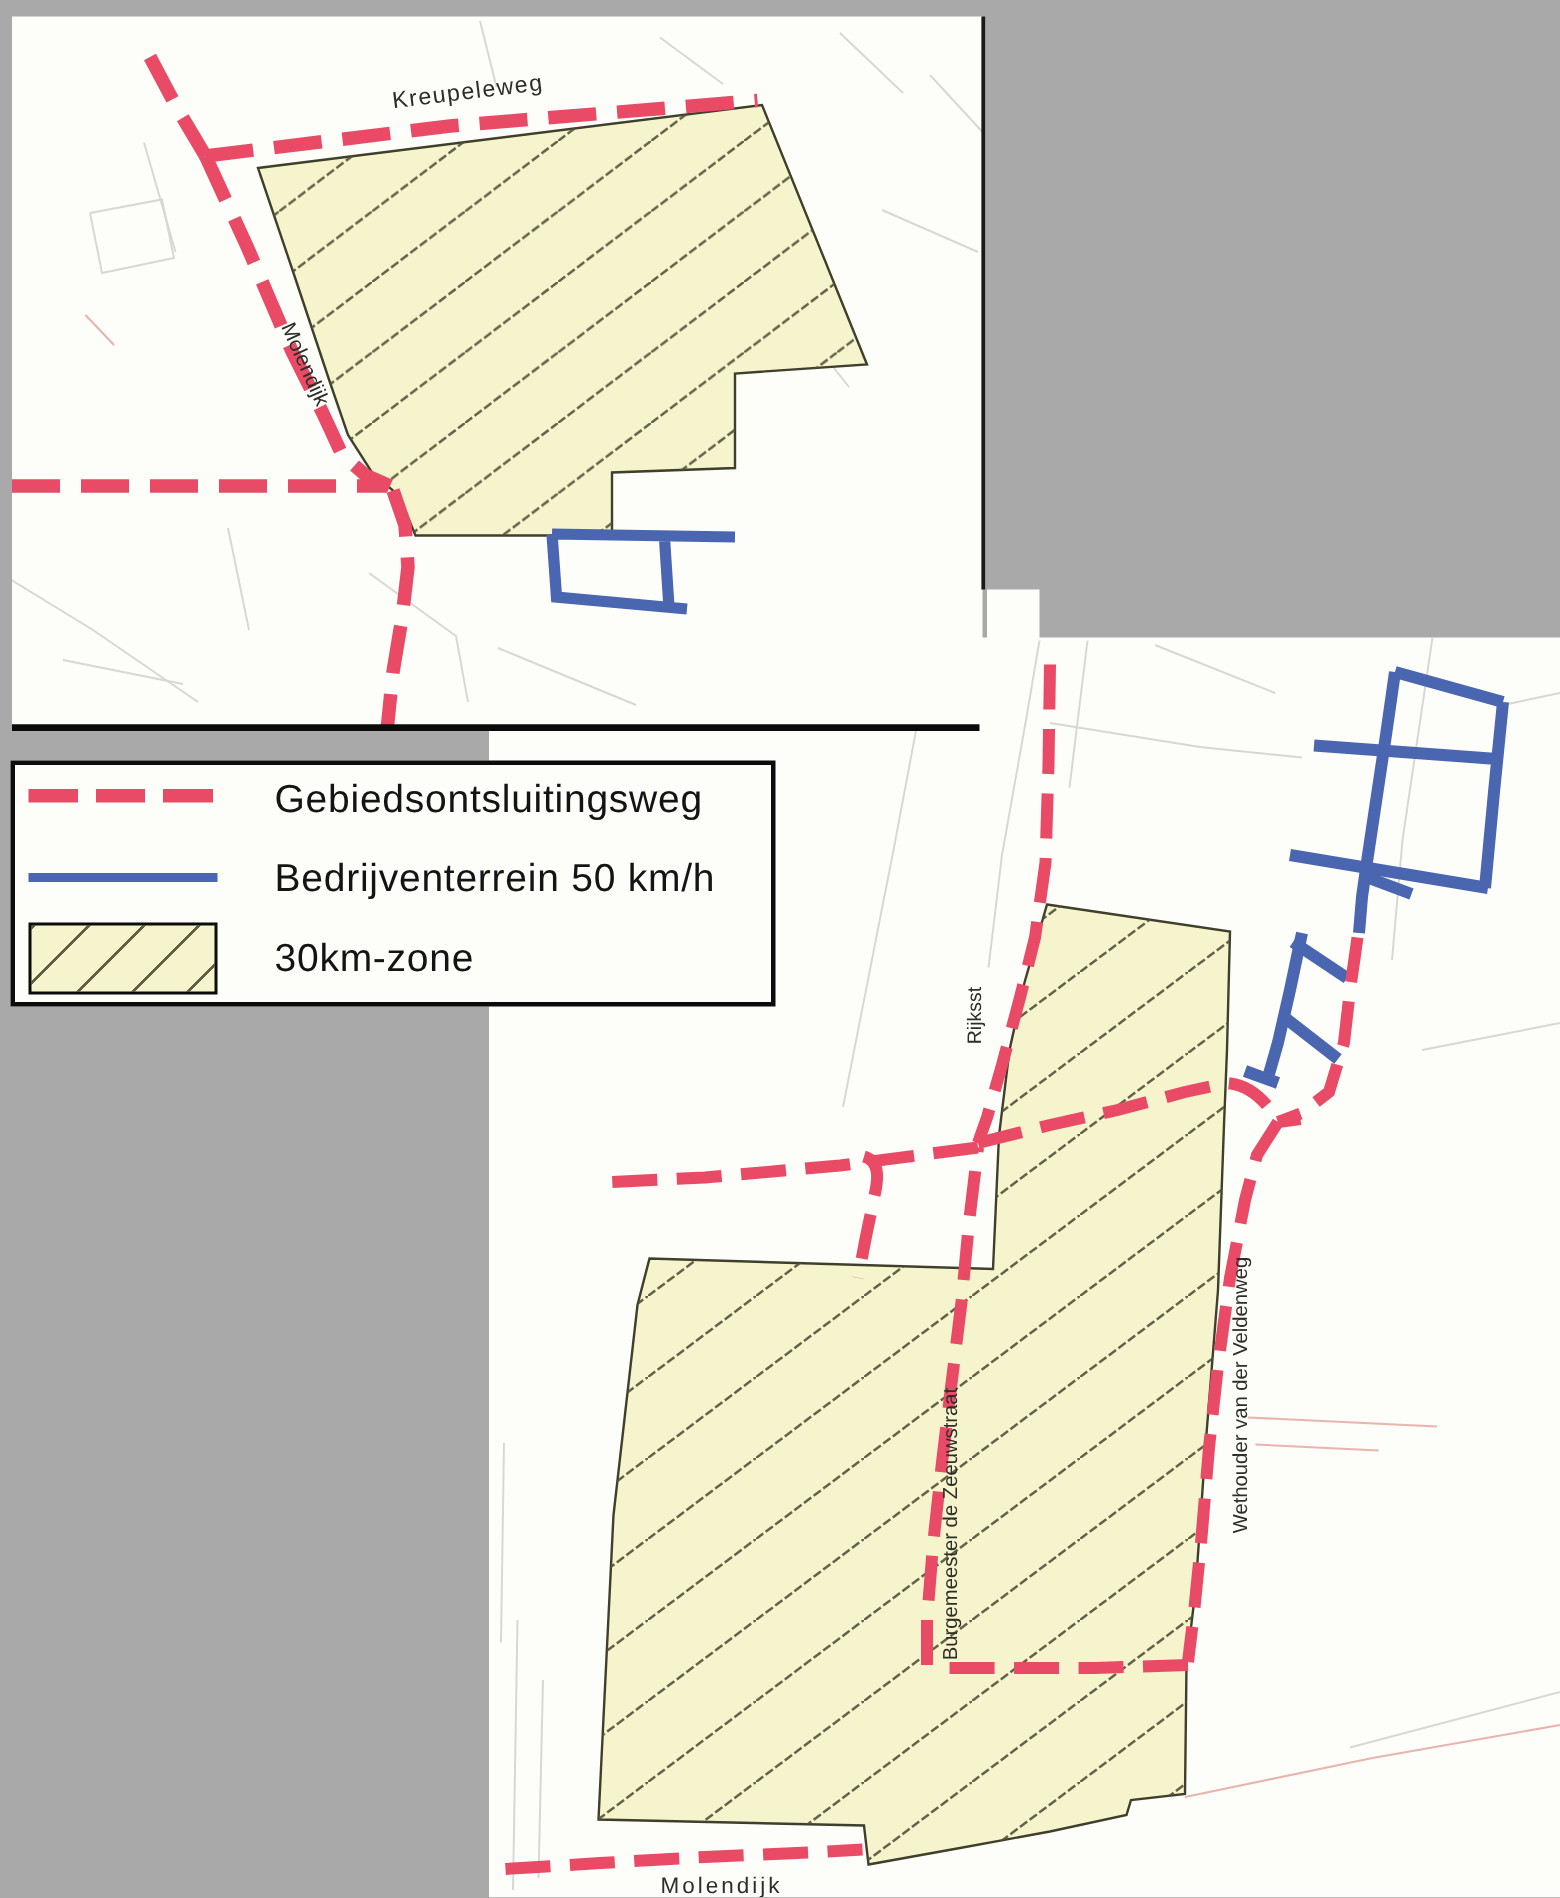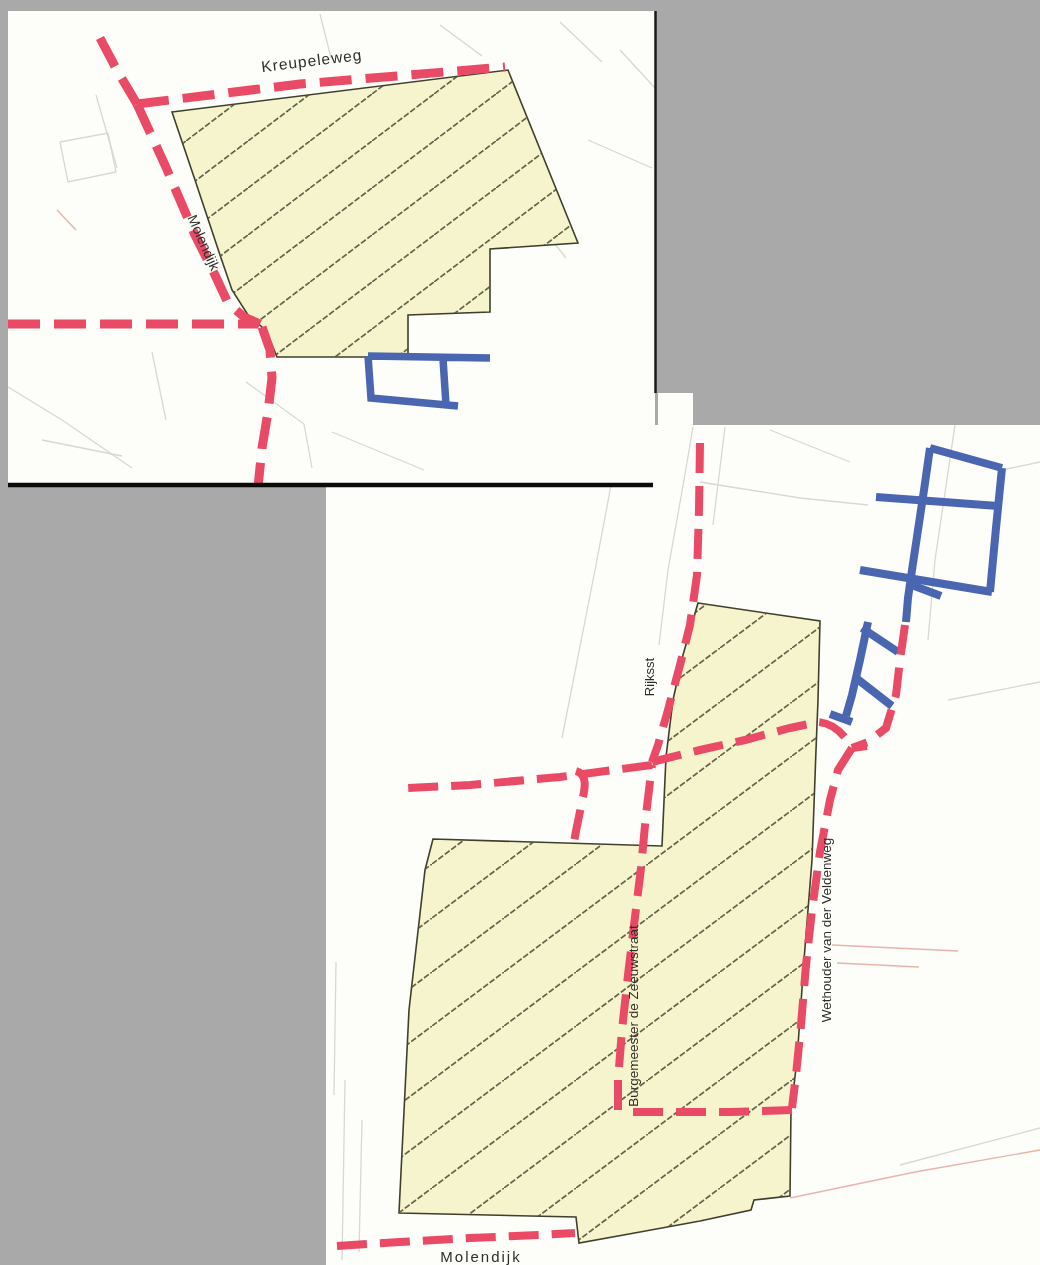--- a/index.html
+++ b/index.html
@@ -172,14 +172,24 @@
         <text x="312" y="66" text-anchor="middle" font-size="15.5" letter-spacing="1" transform="rotate(-7 312 62)">Kreupeleweg</text>
         <text x="203" y="247" text-anchor="middle" font-size="14" transform="rotate(66 203 243)">Molendijk</text>
       </g>
     </g>
 
     <path d="M8,485 L653,485" stroke="#0b0b0b" stroke-width="4.5"></path>
     <path d="M655.5,11 L655.5,393" stroke="#1a1a1a" stroke-width="2.5"></path>
   </g>
 </svg>
 
+<div id="legend">
+  <div id="legend-red-sample"></div>
+  <div class="legend-label" style="top:7px">Gebiedsontsluitingsweg</div>
+
+  <div id="legend-blue-sample"></div>
+  <div class="legend-label" style="top:60px">Bedrijventerrein 50 km/h</div>
+
+  <div id="legend-hatch-sample"></div>
+  <div class="legend-label" style="top:113px">30km-zone</div>
+</div>
 
 </div>
 
 </body></html>

